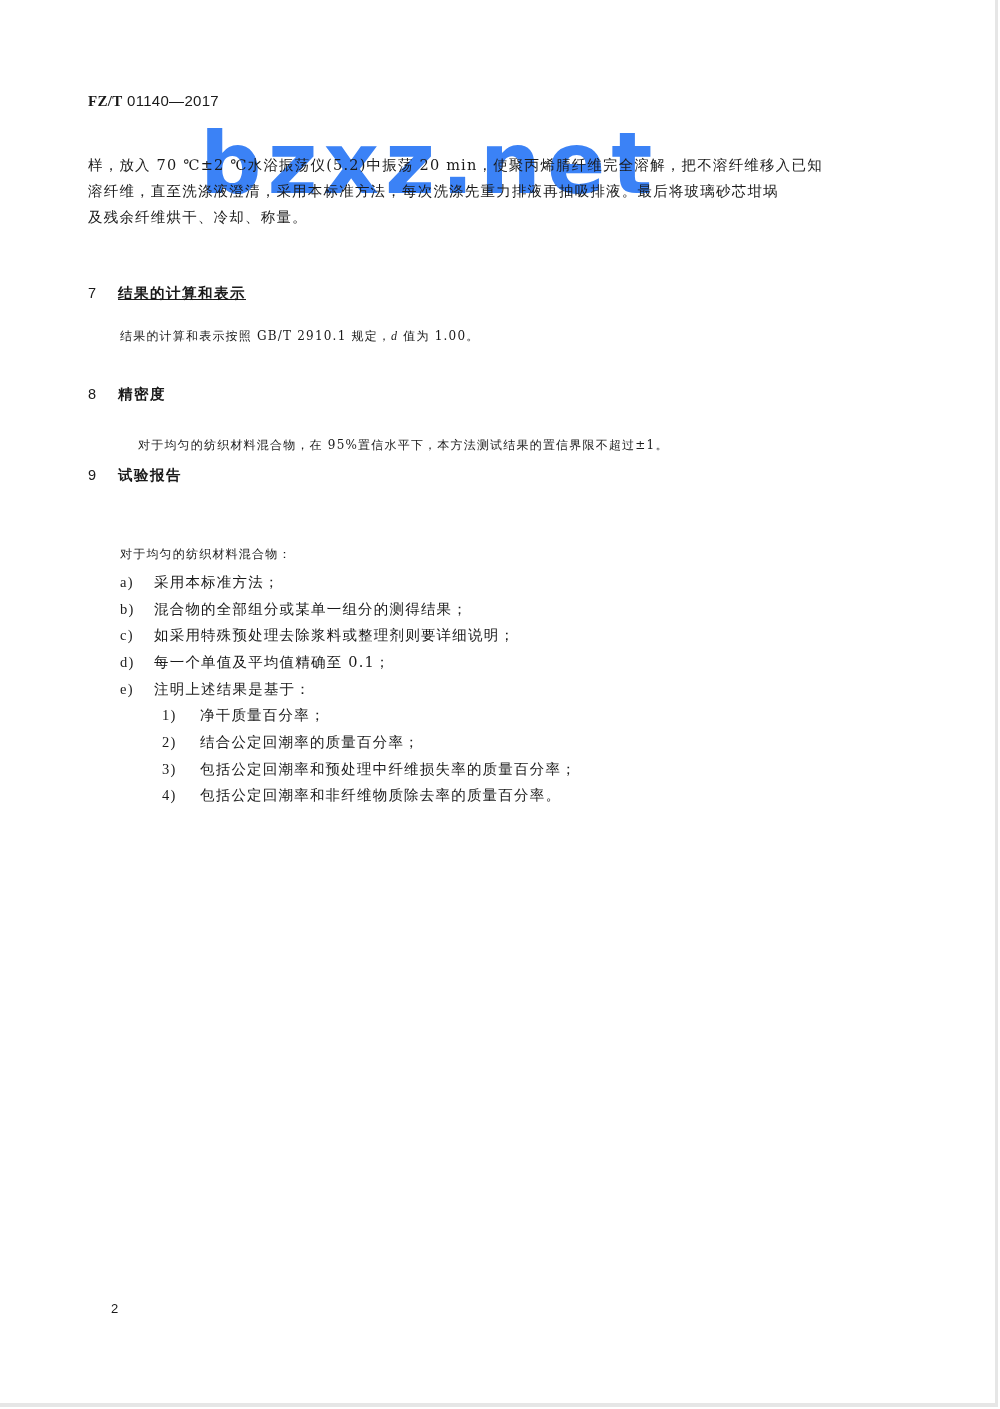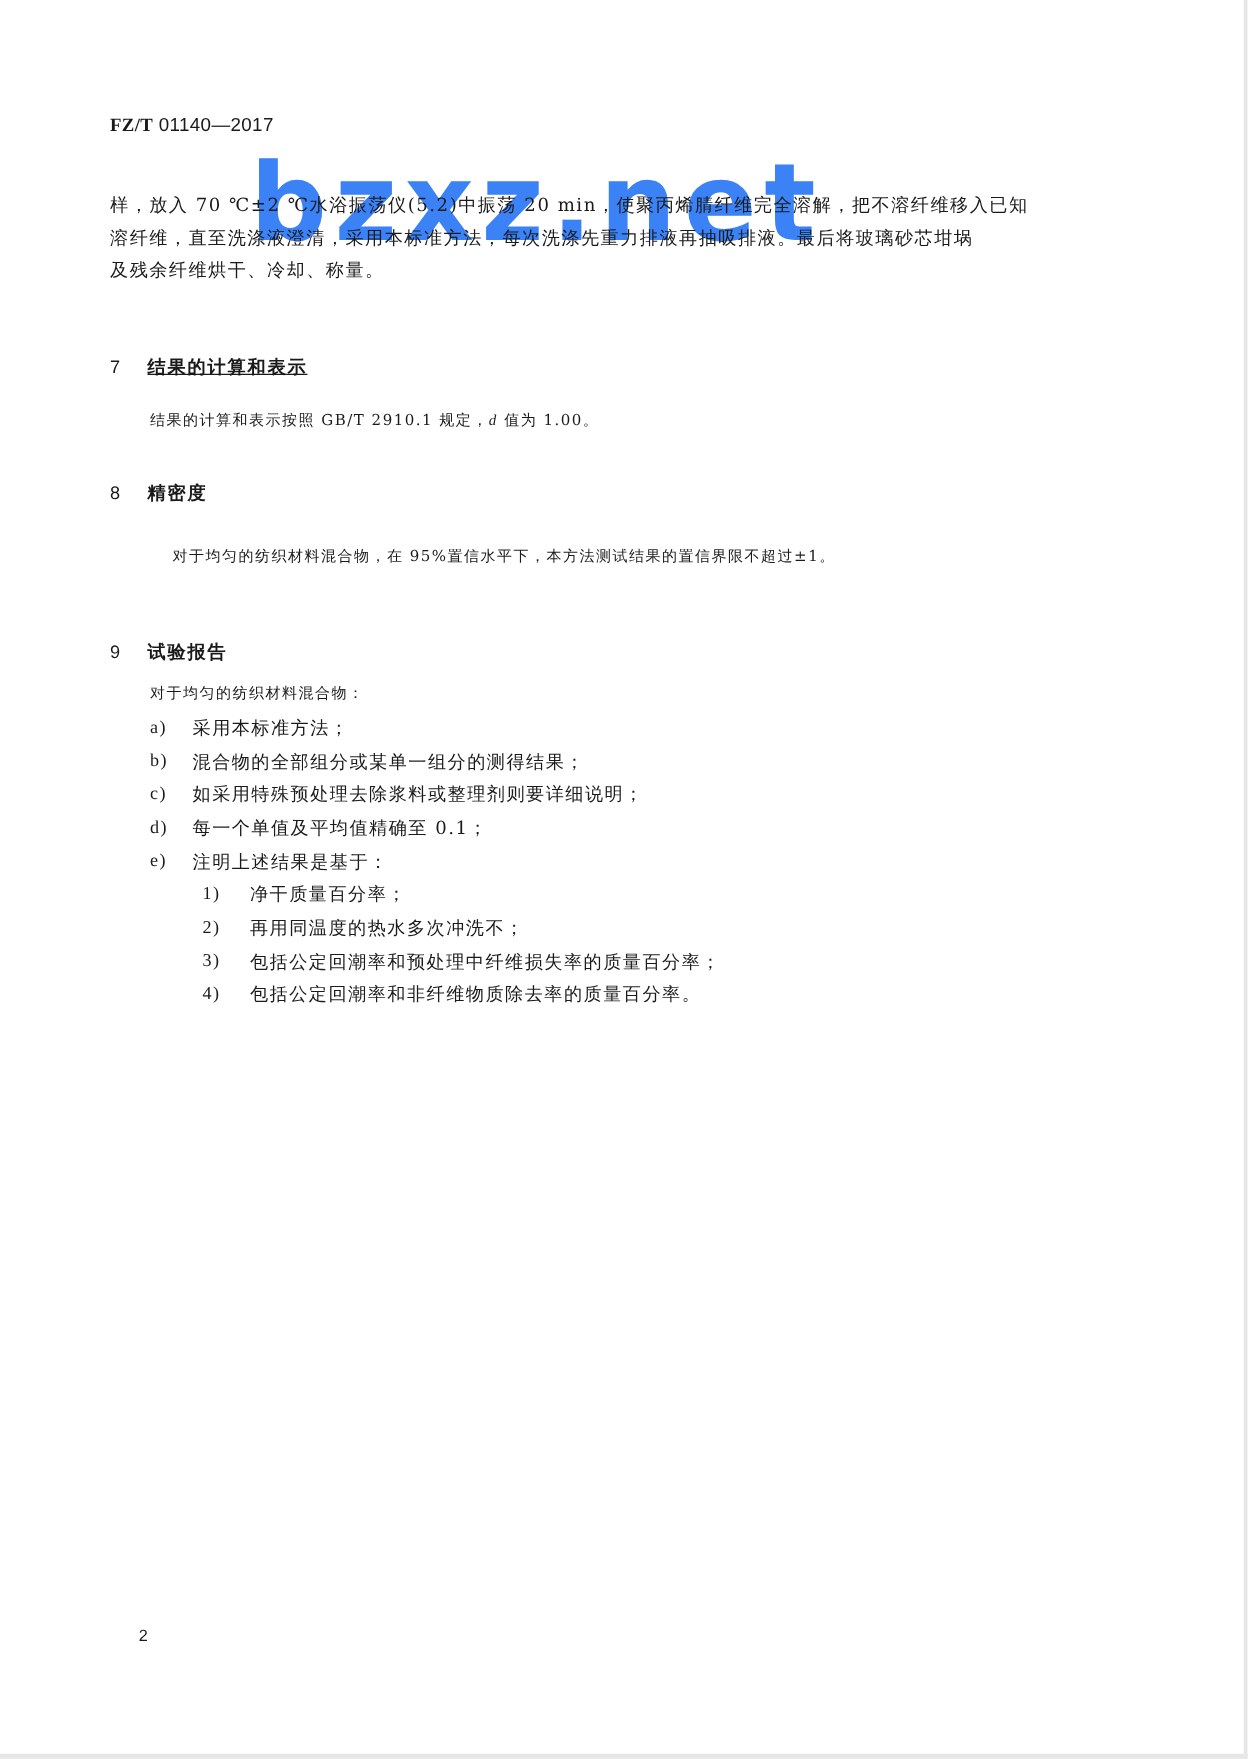--- a/index.html
+++ b/index.html
@@ -145,21 +145,21 @@
   </div>
   <div class="indent-para" style="top:328px;">
     <span>结果的计算和表示按照 GB/T 2910.1 规定，</span><em class="var">d</em><span> 值为 1.00。</span>
   </div>
 
   <div class="heading" style="top:385px;">
     <span class="num">8</span><span>精密度</span>
   </div>
   <div class="indent-para" style="top:437px;margin-left:18px;">对于均匀的纺织材料混合物，在 95%置信水平下，本方法测试结果的置信界限不超过±1。</div>
 
-  <div class="heading" style="top:512px;">
+  <div class="heading" style="top:466px;">
     <span class="num">9</span><span>试验报告</span>
   </div>
   <div class="indent-para" style="top:546px;">对于均匀的纺织材料混合物：</div>
 
   <div class="list" style="top:569px;">
     <div class="list-item">
       <span class="marker">a)</span>
       <span>采用本标准方法；</span>
     </div>
     <div class="list-item">
@@ -177,21 +177,21 @@
     <div class="list-item">
       <span class="marker">e)</span>
       <span>注明上述结果是基于：</span>
     </div>
     <div class="list-item sub">
       <span class="marker">1)</span>
       <span>净干质量百分率；</span>
     </div>
     <div class="list-item sub">
       <span class="marker">2)</span>
-      <span>再用同温度的热水多次冲洗不；</span>
+      <span>结合公定回潮率的质量百分率；</span>
     </div>
     <div class="list-item sub">
       <span class="marker">3)</span>
       <span>包括公定回潮率和预处理中纤维损失率的质量百分率；</span>
     </div>
     <div class="list-item sub">
       <span class="marker">4)</span>
       <span>包括公定回潮率和非纤维物质除去率的质量百分率。</span>
     </div>
   </div>

